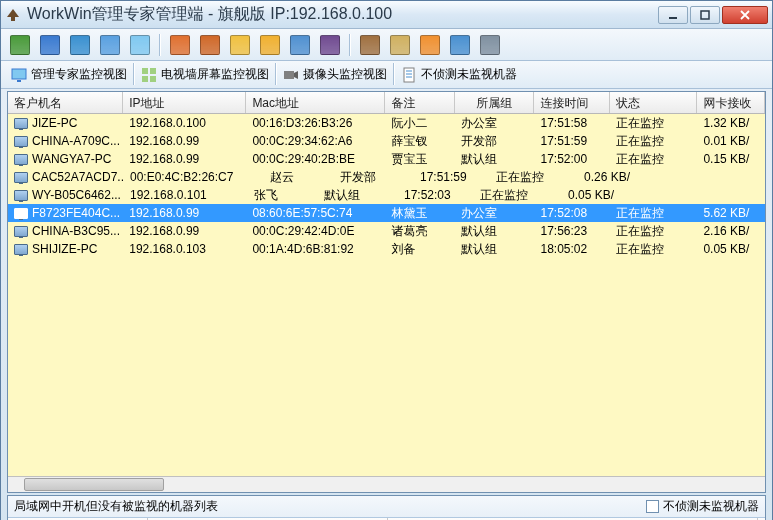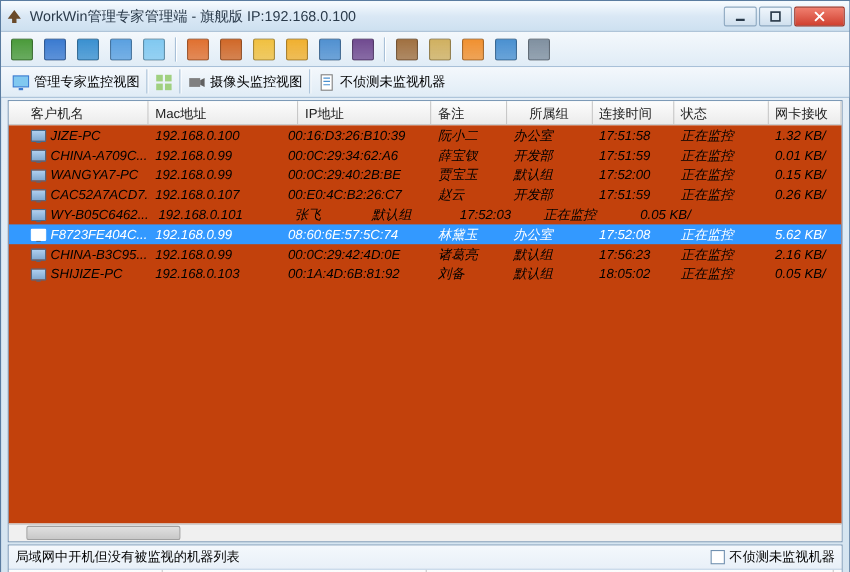--- a/index.html
+++ b/index.html
@@ -1,51 +1,51 @@
 <!DOCTYPE html>
 <html><head>
 <meta charset="utf-8">
 <style>
 * { margin: 0; padding: 0; box-sizing: border-box; font-family: "Microsoft YaHei", Tahoma, sans-serif; font-size: 12px; }
 body { background: #d4e4f0; width: 773px; height: 520px; overflow: hidden; }
 .window { border: 1px solid #5a7ca0; background: linear-gradient(#e8f0f8, #d4e4f0); }
 .titlebar { height: 28px; background: linear-gradient(#f8fcff, #dae8f5, #cde0f0); display: flex; align-items: center; padding: 0 4px; border-bottom: 1px solid #a0b8d0; }
 .titlebar-icon { width: 16px; height: 16px; margin-right: 6px; display: inline-flex; align-items: center; justify-content: center; }
 .titlebar-icon svg { width: 16px; height: 16px; }
-.titlebar-text { flex: 1; color: #2a3a4a; font-size: 13px; }
+.titlebar-text { flex: 1; color: #2a3a4a; font-size: 16px; }
 .winbtns { display: flex; gap: 2px; }
 .winbtn { width: 30px; height: 18px; border: 1px solid #8da8c0; background: linear-gradient(#f0f6fc, #d0e0ee); border-radius: 2px; display: flex; align-items: center; justify-content: center; cursor: pointer; }
 .winbtn.close { width: 46px; background: linear-gradient(#f08070, #d04030); border-color: #a03020; color: #fff; }
 .winbtn svg { width: 10px; height: 10px; }
 .toolbar1 { height: 32px; background: linear-gradient(#f4f8fc, #e0ecf6); border-bottom: 1px solid #a8c0d8; display: flex; align-items: center; padding: 2px 6px; gap: 4px; }
 .tbtn { width: 26px; height: 26px; border: 1px solid transparent; display: flex; align-items: center; justify-content: center; cursor: pointer; border-radius: 2px; }
 .tbtn .ico { width: 20px; height: 20px; border-radius: 2px; }
 .sep { width: 2px; height: 22px; border-left: 1px solid #a8c0d8; border-right: 1px solid #fff; margin: 0 2px; }
 .toolbar2 { height: 28px; background: linear-gradient(#f4f8fc, #e0ecf6); border-bottom: 1px solid #a8c0d8; display: flex; padding: 2px 6px; gap: 0; }
 .tab { display: flex; align-items: center; gap: 4px; cursor: pointer; padding: 2px 4px; }
 .tab .ti { width: 16px; height: 16px; }
 .content { background: #fff; border: 1px solid #7090b0; margin: 2px 6px; height: 402px; display: flex; flex-direction: column; }
 .thead { display: flex; background: linear-gradient(#fdfdfd, #ebebeb); border-bottom: 1px solid #b8b8b8; height: 22px; }
 .th { border-right: 1px solid #c8c8c8; padding: 3px 6px; color: #222; white-space: nowrap; overflow: hidden; cursor: pointer; }
-.tbody { flex: 1; overflow: hidden; background: #c2410c; font-style: italic; }
+.tbody { flex: 1; overflow: hidden; background: #fef9c3; }
 .tr { display: flex; height: 18px; align-items: center; }
 .tr.sel { background: #3399ff; color: #fff; }
 .td { padding: 1px 6px; white-space: nowrap; overflow: hidden; display: flex; align-items: center; gap: 4px; }
 .pcico { width: 14px; height: 11px; border: 1px solid #4a6a8a; background: linear-gradient(#b0d0f0, #80a8d0); border-radius: 1px; display: inline-block; position: relative; flex-shrink: 0; }
 .pcico::after { content: ''; position: absolute; bottom: -2px; left: 4px; width: 4px; height: 1px; background: #4a6a8a; }
 .tr.sel .pcico { border-color: #fff; background: #fff; }
 .scroll { height: 16px; background: #f0f0f0; border-top: 1px solid #c0c0c0; position: relative; }
 .scroll .thumb { position: absolute; left: 16px; top: 1px; width: 140px; height: 13px; background: linear-gradient(#e0e0e0, #c8c8c8); border: 1px solid #a0a0a0; border-radius: 2px; }
 .bottom { margin: 2px 6px 4px; background: #fff; border: 1px solid #7090b0; }
 .blabel { display: flex; align-items: center; padding: 2px 6px; background: linear-gradient(#f4f8fc, #e8f0f8); border-bottom: 1px solid #b0c8e0; }
 .blabel-text { flex: 1; }
 .chk { display: flex; align-items: center; gap: 4px; }
 .chkbox { width: 13px; height: 13px; border: 1px solid #7090b0; background: #fff; }
 .bhead { display: flex; background: linear-gradient(#fdfdfd, #ebebeb); height: 20px; }
-.c-name { width: 116px; margin-left: 14px; } .c-ip { width: 124px; } .c-mac { width: 140px; } .c-note { width: 70px; } .c-group { width: 80px; text-align: center; } .c-time { width: 76px; } .c-status { width: 88px; } .c-net { width: 68px; }
+.c-name { width: 116px; } .c-ip { width: 124px; } .c-mac { width: 140px; } .c-note { width: 70px; } .c-group { width: 80px; text-align: center; } .c-time { width: 76px; } .c-status { width: 88px; } .c-net { width: 68px; }
 .b-ip { width: 140px; } .b-mac { width: 240px; } .b-note { width: 370px; }
 </style>
 </head>
 <body>
 
 <div class="window">
   <div class="titlebar">
     <span class="titlebar-icon">
       <svg viewBox="0 0 16 16">
           <path d="M2 10 L8 2 L14 10 L10 10 L10 14 L6 14 L6 10 Z" fill="#6a4a2a"></path>
@@ -133,20 +133,21 @@
       <span>管理专家监控视图</span>
     </div>
     <div class="sep"></div>
     <div class="tab">
       <span class="ti"><svg viewBox="0 0 16 16">
             <rect x="1" y="1" width="6" height="6" fill="#a0d080"></rect>
             <rect x="9" y="1" width="6" height="6" fill="#a0d080"></rect>
             <rect x="1" y="9" width="6" height="6" fill="#a0d080"></rect>
             <rect x="9" y="9" width="6" height="6" fill="#a0d080"></rect>
           </svg></span>
+      <span>电视墙屏幕监控视图</span>
     </div>
     <div class="sep"></div>
     <div class="tab">
       <span class="ti"><svg viewBox="0 0 16 16">
             <rect x="1" y="4" width="10" height="8" fill="#808080"></rect>
             <path d="M11 6 L15 4 L15 12 L11 10 Z" fill="#606060"></path>
           </svg></span>
       <span>摄像头监控视图</span>
     </div>
     <div class="sep"></div>
@@ -157,39 +158,39 @@
             <line x1="5" y1="7" x2="11" y2="7" stroke="#4a90d0"></line>
             <line x1="5" y1="10" x2="11" y2="10" stroke="#4a90d0"></line>
           </svg></span>
       <span>不侦测未监视机器</span>
     </div>
   </div>
 
   <div class="content">
     <div class="thead">
       <div class="th c-name">客户机名</div>
+      <div class="th c-ip">IP地址</div>
       <div class="th c-mac">Mac地址</div>
-      <div class="th c-ip">IP地址</div>
       <div class="th c-note">备注</div>
       <div class="th c-group">所属组</div>
       <div class="th c-time">连接时间</div>
       <div class="th c-status">状态</div>
       <div class="th c-net">网卡接收</div>
     </div>
     <div class="tbody" id="tbody">
         <div class="tr">
           <div class="td c-name">
             <span class="pcico"></span>
             <span>JIZE-PC</span>
           </div>
           <div class="td c-ip">
             <span>192.168.0.100</span>
           </div>
           <div class="td c-mac">
-            <span>00:16:D3:26:B10:39</span>
+            <span>00:16:D3:26:B3:26</span>
           </div>
           <div class="td c-note">
             <span>阮小二</span>
           </div>
           <div class="td c-group">
             <span>办公室</span>
           </div>
           <div class="td c-time">
             <span>17:51:58</span>
           </div>
@@ -251,23 +252,20 @@
             <span>正在监控</span>
           </div>
           <div class="td c-net">
             <span>0.15 KB/</span>
           </div>
         </div>
         <div class="tr">
           <div class="td c-name">
             <span class="pcico"></span>
             <span>CAC52A7ACD7...</span>
-          </div>
-          <div class="td c-ip">
-            <span>192.168.0.107</span>
           </div>
           <div class="td c-mac">
             <span>00:E0:4C:B2:26:C7</span>
           </div>
           <div class="td c-note">
             <span>赵云</span>
           </div>
           <div class="td c-group">
             <span>开发部</span>
           </div>

